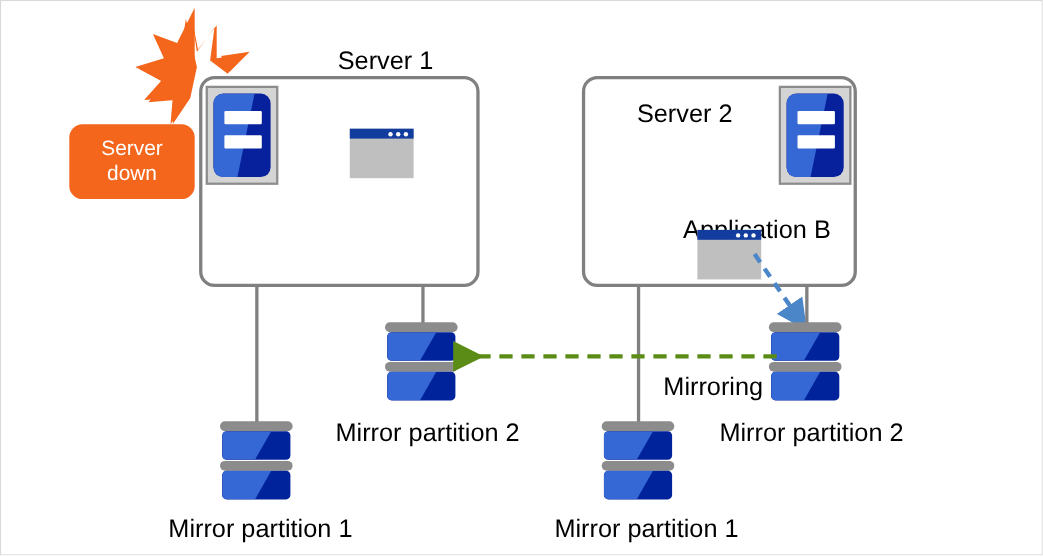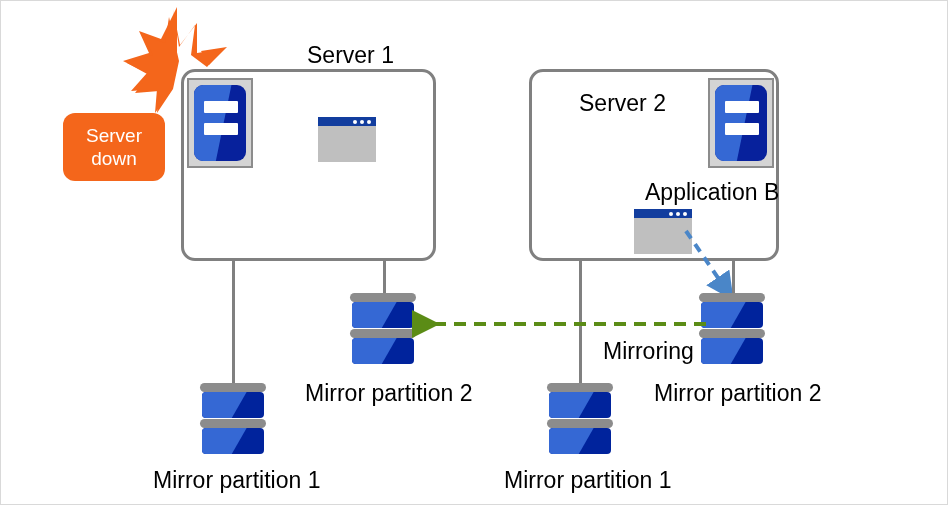--- a/index.html
+++ b/index.html
@@ -114,21 +114,21 @@
     <svg width="130" height="120" viewBox="0 0 130 120">
       <path d="M68 4 L74 40 L92 18 L92 48 L118 44 L100 62
                L92 48 L92 18 L74 40 L68 4
                L52 36 L30 28 L40 50 L14 58 L38 70 L22 88
                L48 86 L46 110 L62 88 L68 62 Z" fill="#f4661b"></path>
       <path d="M64 6 L71 42 L88 20 L88 50 L114 46 L98 64 L82 52 L86 22 L70 44 Z" fill="#f4661b"></path>
       <path d="M60 14 L56 40 L34 32 L44 52 L18 60 L40 72 L26 90 L50 88 L48 110 L64 86 L70 58 Z" fill="#f4661b"></path>
     </svg>
   </div>
 
-  <div class="badge" style="left:62px;top:112px;width:102px;height:68px;">
+  <div class="badge" style="left:62px;top:112px;width:114px;height:68px;">
     <span>Server</span>
     <span>down</span>
   </div>
 
   <div class="lbl" style="left:306px;top:44px;">Server 1</div>
 
   <div class="server-box" style="left:180px;top:68px;width:255px;height:192px;"></div>
 
   <div class="srv-icon" style="left:186px;top:77px;width:66px;height:90px;">
     <div class="body">
@@ -167,21 +167,21 @@
 
   <div class="server-box" style="left:528px;top:68px;width:250px;height:192px;"></div>
 
   <div class="srv-icon" style="left:707px;top:77px;width:66px;height:90px;">
     <div class="body">
       <div class="bar" style="left:10px;top:16px;width:34px;height:12px;"></div>
       <div class="bar" style="left:10px;top:38px;width:34px;height:12px;"></div>
     </div>
   </div>
 
-  <div class="lbl" style="left:620px;top:181px;margin-left:24px;">Application  B</div>
+  <div class="lbl" style="left:620px;top:197px;">Application  B</div>
   <div class="appwin" style="left:633px;top:208px;width:58px;height:45px;">
     <div class="titlebar"></div>
     <div class="dot" style="right:19px;"></div>
     <div class="dot" style="right:12px;"></div>
     <div class="dot" style="right:5px;"></div>
   </div>
 
   <div class="abs" style="left:680px;top:225px;width:80px;height:80px;">
     <svg width="80" height="80" viewBox="0 0 80 80">
       <defs>

